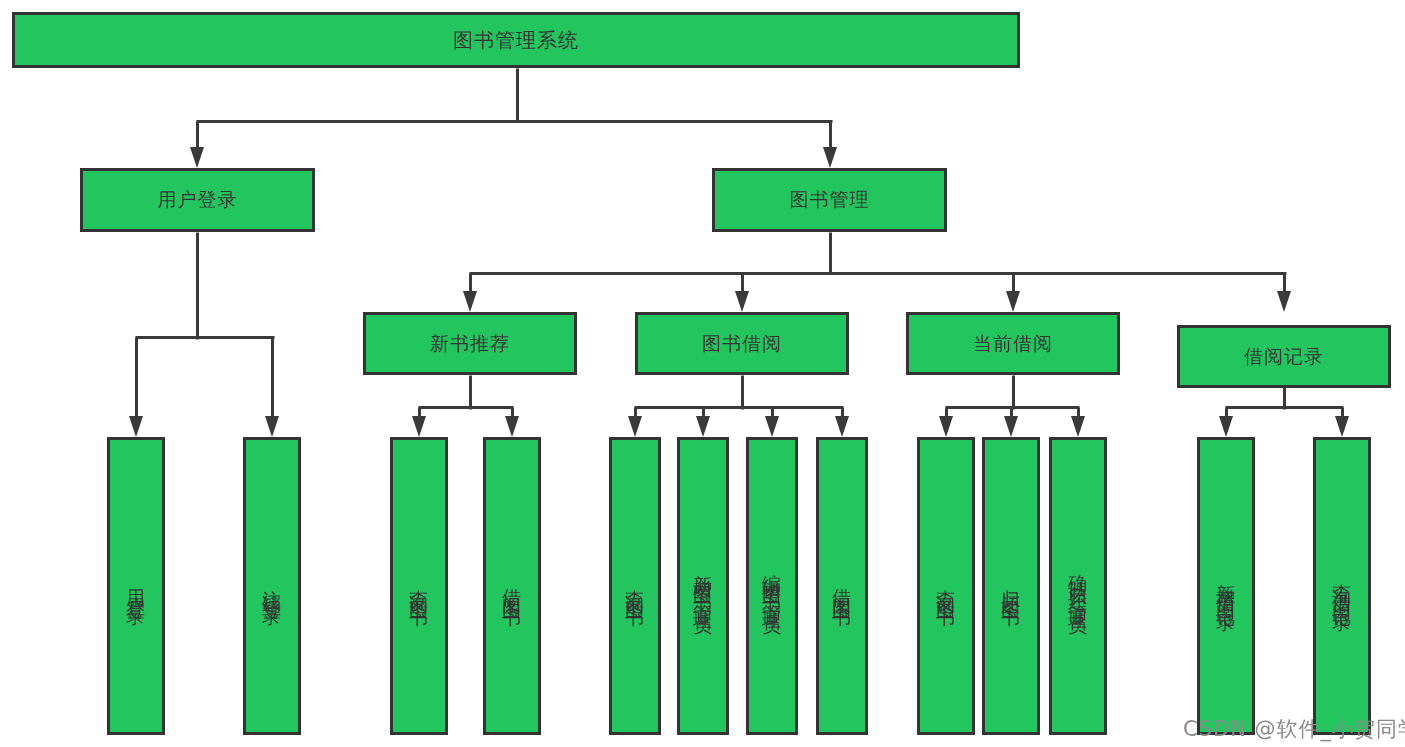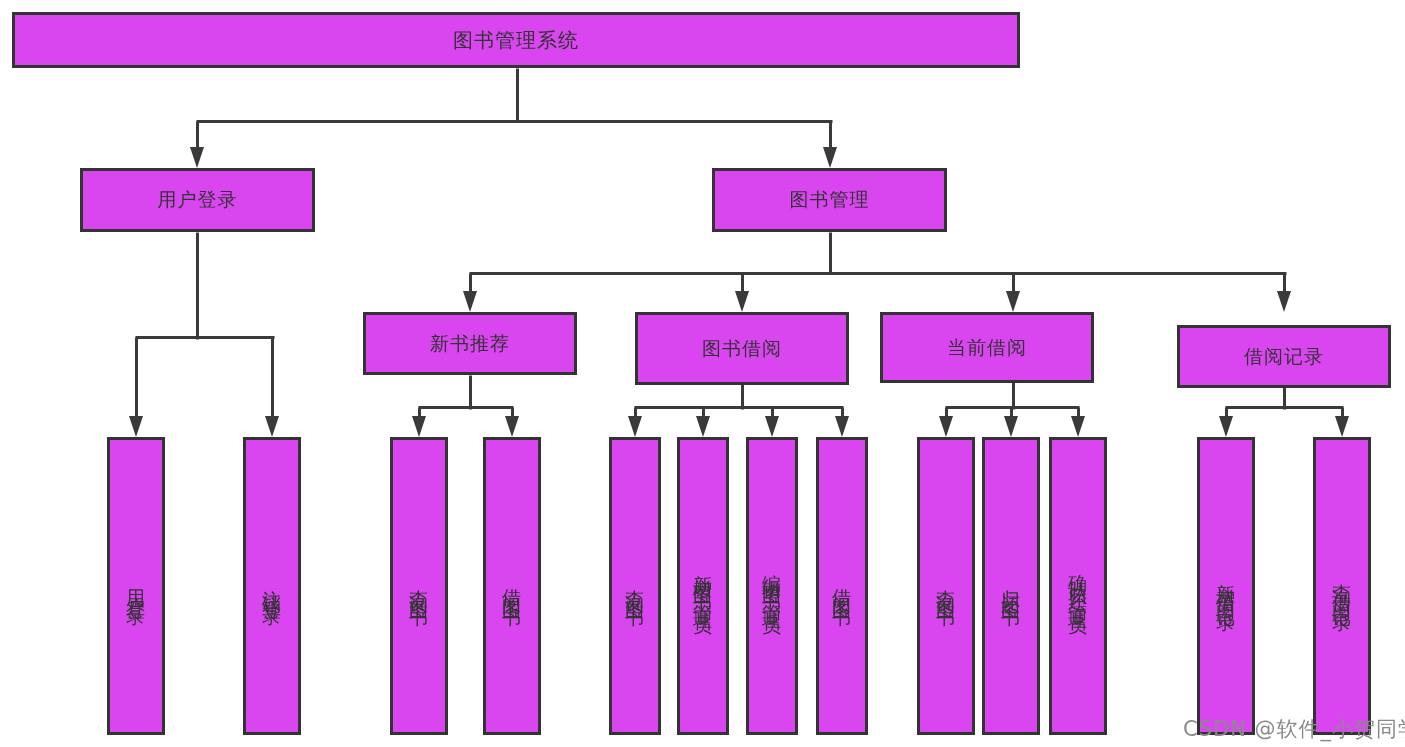--- a/index.html
+++ b/index.html
@@ -3,21 +3,21 @@
 <meta charset="utf-8">
 <style>
   html,body { margin:0; padding:0; background:#ffffff; }
   .stage {
     position:relative; width:1405px; height:747px; background:#ffffff;
     font-family:"DejaVu Sans","Liberation Sans",sans-serif; overflow:hidden;
   }
   .wires { position:absolute; left:0; top:0; width:1405px; height:747px; }
   .box {
     position:absolute; box-sizing:border-box;
-    border:3px solid #333333; background:#d946ef; color:#333333;
+    border:3px solid #333333; background:#22c55e; color:#333333;
     display:flex; align-items:center; justify-content:center;
     text-align:left;
   }
   .hbox { font-size:19px; letter-spacing:1px; white-space:nowrap; }
   .root { font-size:20px; }
   .vbox span {
     writing-mode:vertical-rl; text-orientation:mixed;
     font-size:19px; letter-spacing:6px; line-height:1;
   }
   .watermark {
@@ -84,22 +84,22 @@
       <polygon points="1219,416 1233,416 1226,437" fill="#3a3a3a"></polygon>
       <polygon points="1335,416 1349,416 1342,437" fill="#3a3a3a"></polygon>
     </svg>
 
   <div class="box hbox root" style="left:12px; top:12px; width:1008px; height:56px;">图书管理系统</div>
 
   <div class="box hbox" style="left:80px; top:168px; width:235px; height:64px;">用户登录</div>
   <div class="box hbox" style="left:363px; top:312px; width:214px; height:63px;">新书推荐</div>
 
   <div class="box hbox" style="left:712px; top:168px; width:235px; height:64px;">图书管理</div>
-  <div class="box hbox" style="left:635px; top:312px; width:214px; height:73px;">图书借阅</div>
-  <div class="box hbox" style="left:880px; top:312px; width:214px; height:71px;">当前借阅</div>
+  <div class="box hbox" style="left:635px; top:312px; width:214px; height:63px;">图书借阅</div>
+  <div class="box hbox" style="left:906px; top:312px; width:214px; height:63px;">当前借阅</div>
   <div class="box hbox" style="left:1177px; top:312px; width:214px; height:63px;margin-top:13px;">借阅记录</div>
 
   <div class="box vbox" style="left:107px; top:437px; width:58px; height:298px;">
     <span>用户登录</span>
     </div>
   <div class="box vbox" style="left:243px; top:437px; width:58px; height:298px;">
     <span>注销登录</span>
     </div>
 
   <div class="box vbox" style="left:390px; top:437px; width:58px; height:298px;">

